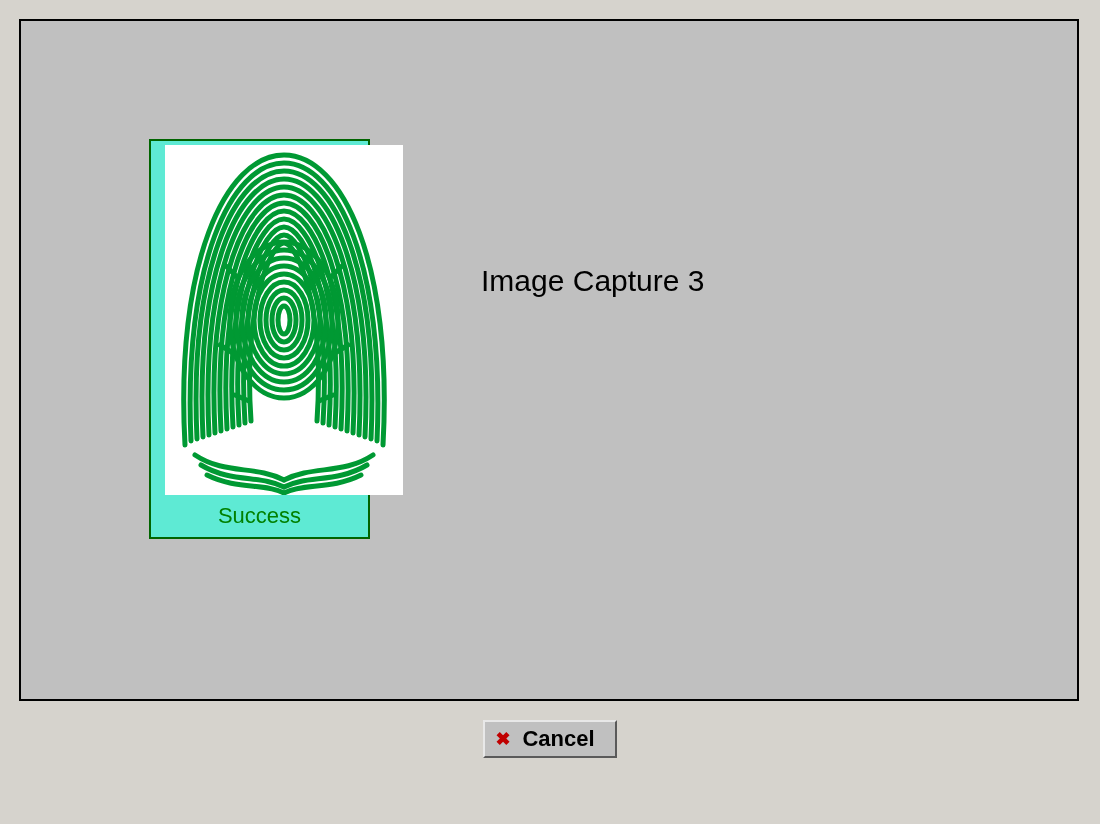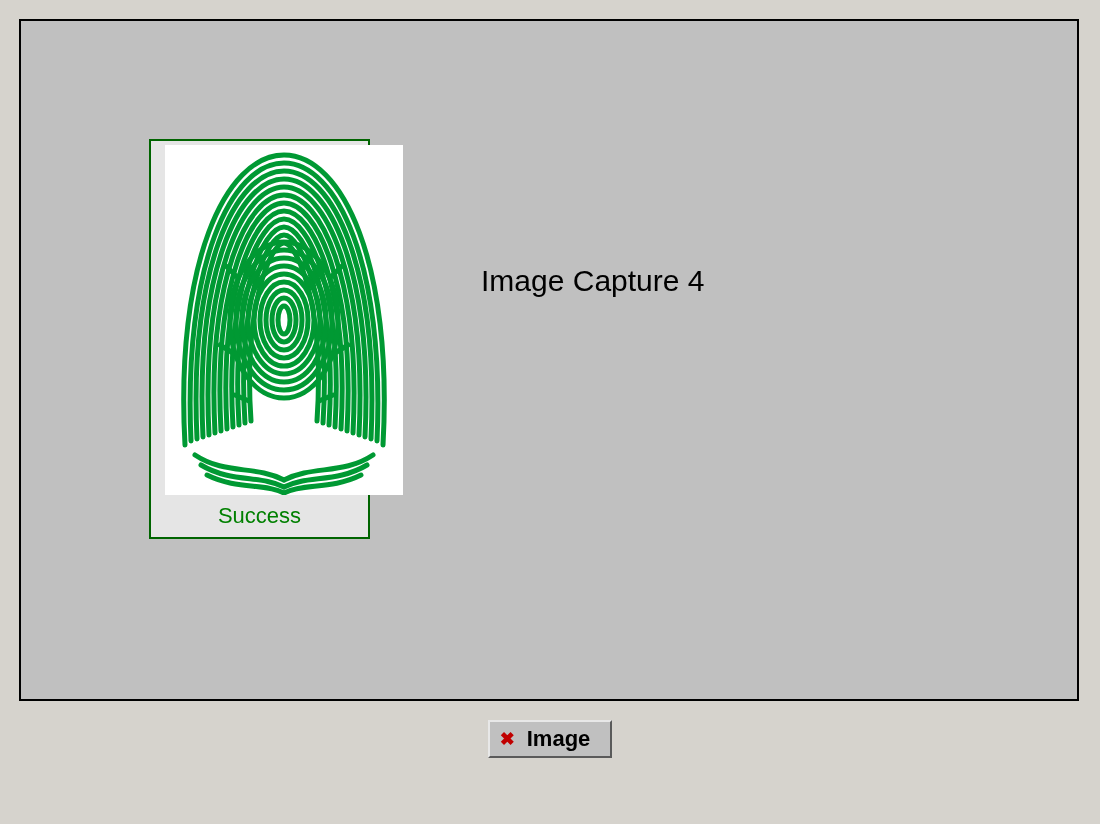--- a/index.html
+++ b/index.html
@@ -23,21 +23,21 @@
     border: 2px solid #000;
     box-sizing: border-box;
   }
 
   .capture-box {
     position: absolute;
     left: 128px;
     top: 118px;
     width: 221px;
     height: 400px;
-    background: #e5e5e5;
+    background: #5eead4;
     border: 2px solid #006400;
     box-sizing: border-box;
   }
 
   .fingerprint-area {
     position: absolute;
     left: 14px;
     top: 4px;
     width: 238px;
     height: 350px;
@@ -151,22 +151,22 @@
           <path d="M55 200 L 68 208"></path>
           <path d="M183 200 L 170 208"></path>
           <path d="M70 250 L 84 256"></path>
           <path d="M168 250 L 154 256"></path>
         </g>
       </svg>
     </div>
     <div class="status-label">Success</div>
   </div>
 
-  <div class="title">Image Capture 4</div>
+  <div class="title">Image Capture 3</div>
 
 </div>
 
 <div class="footer">
   <button class="cancel-button">
     <span class="cancel-x">✖</span>
-    <span>Image</span>
+    <span>Cancel</span>
   </button>
 </div>
 
 </body></html>

